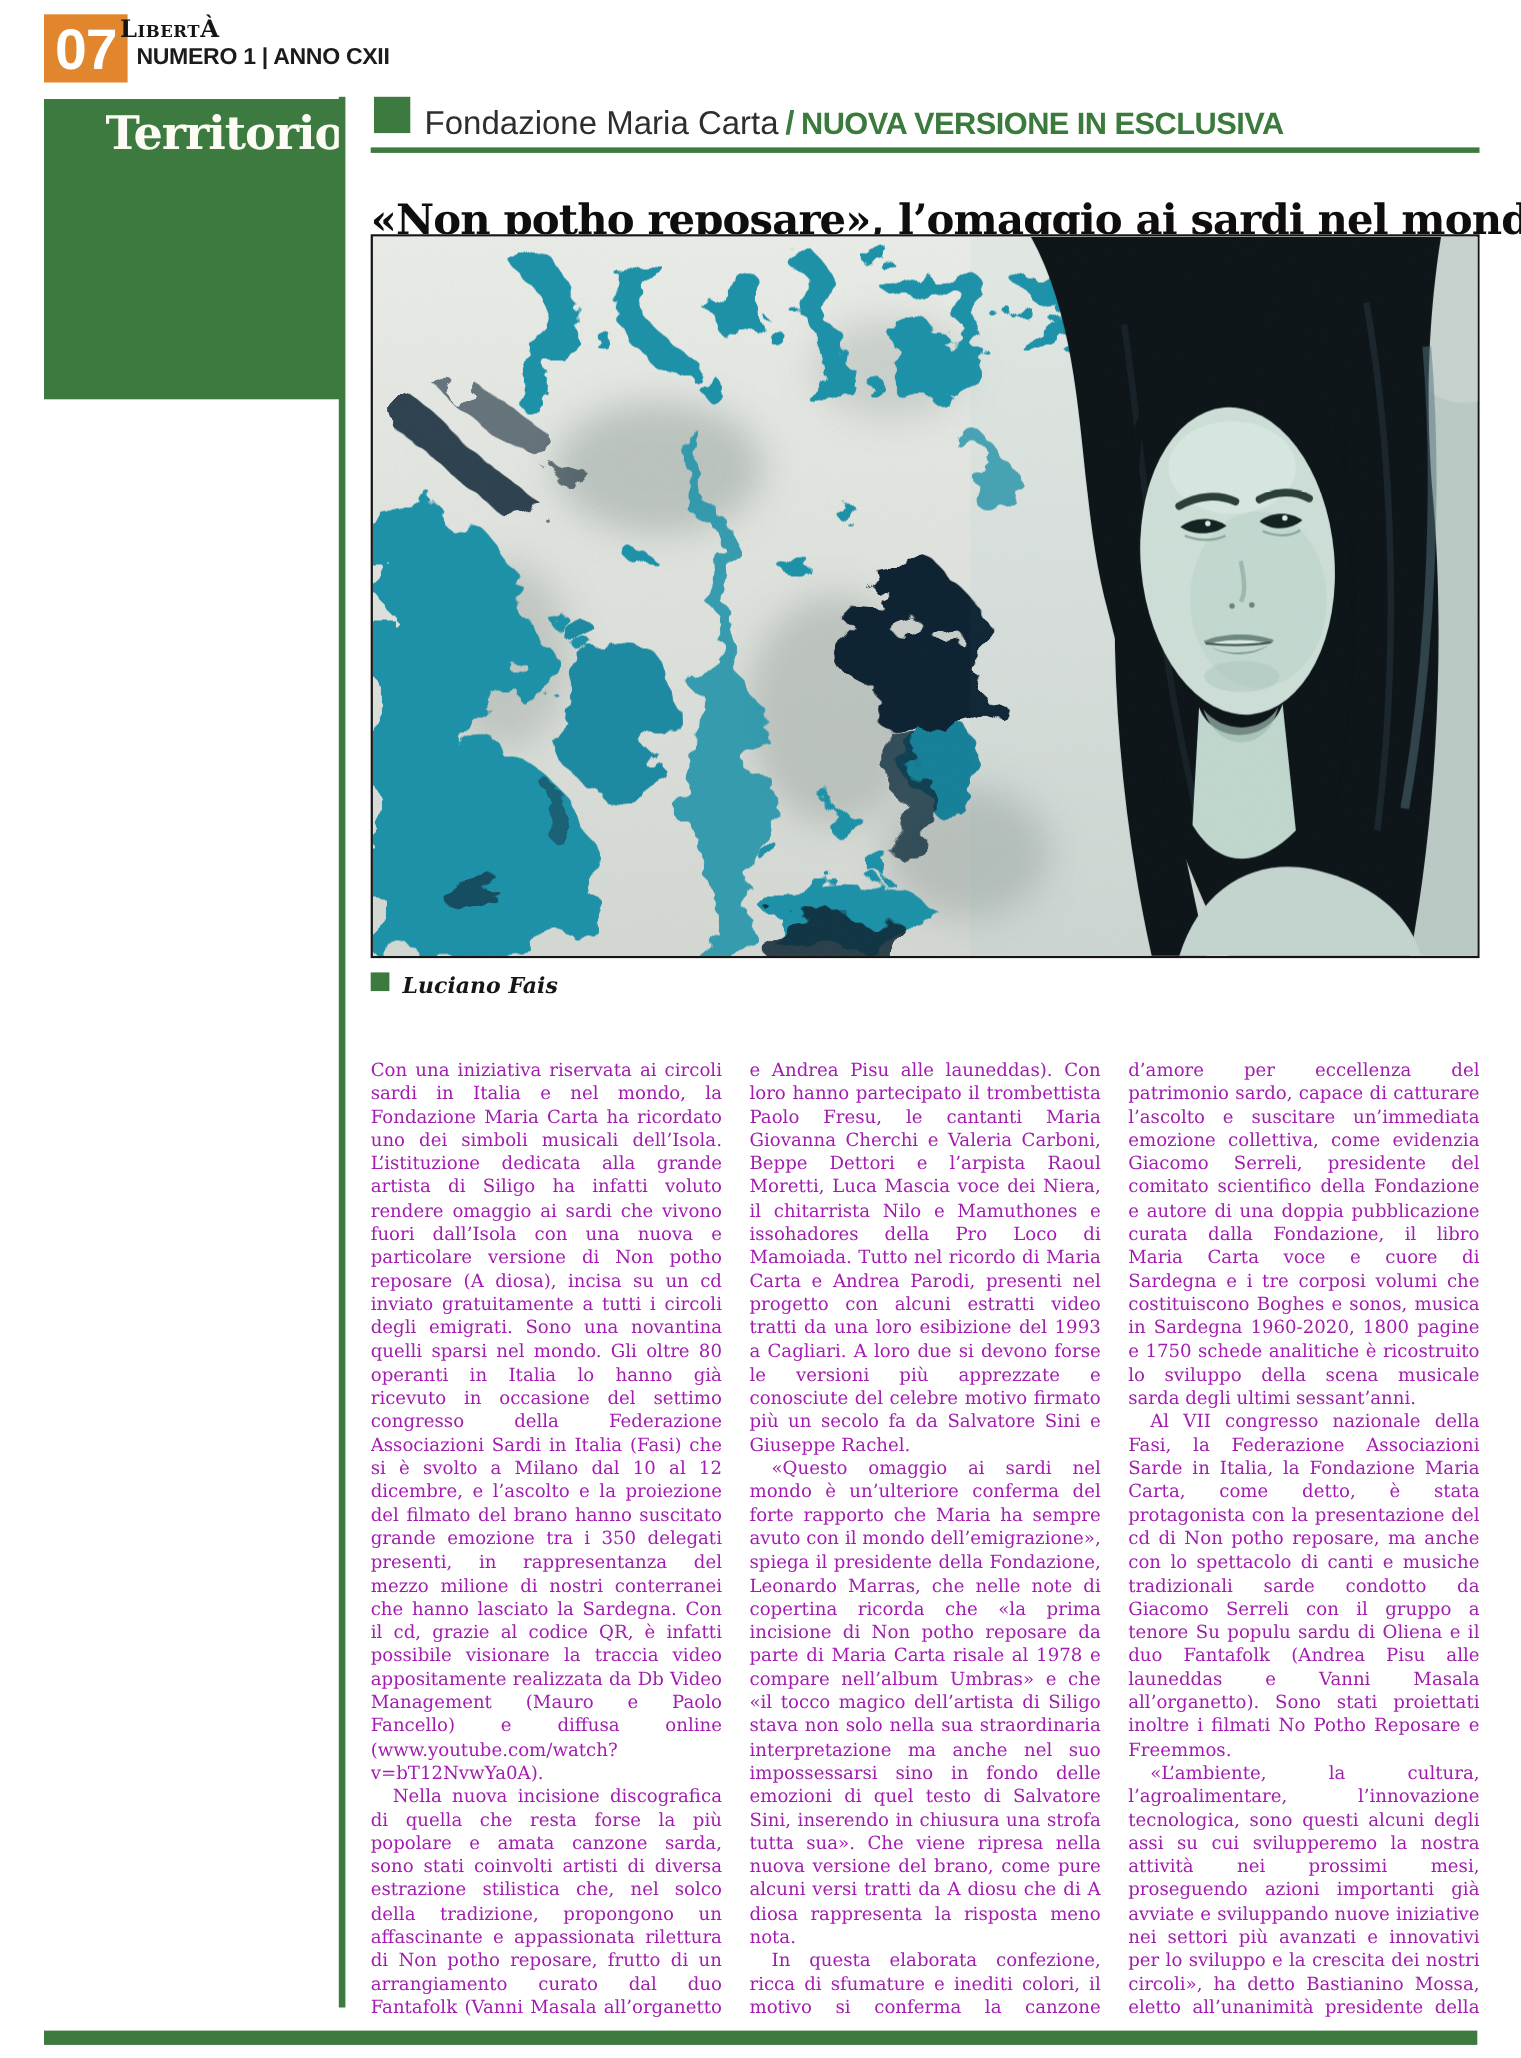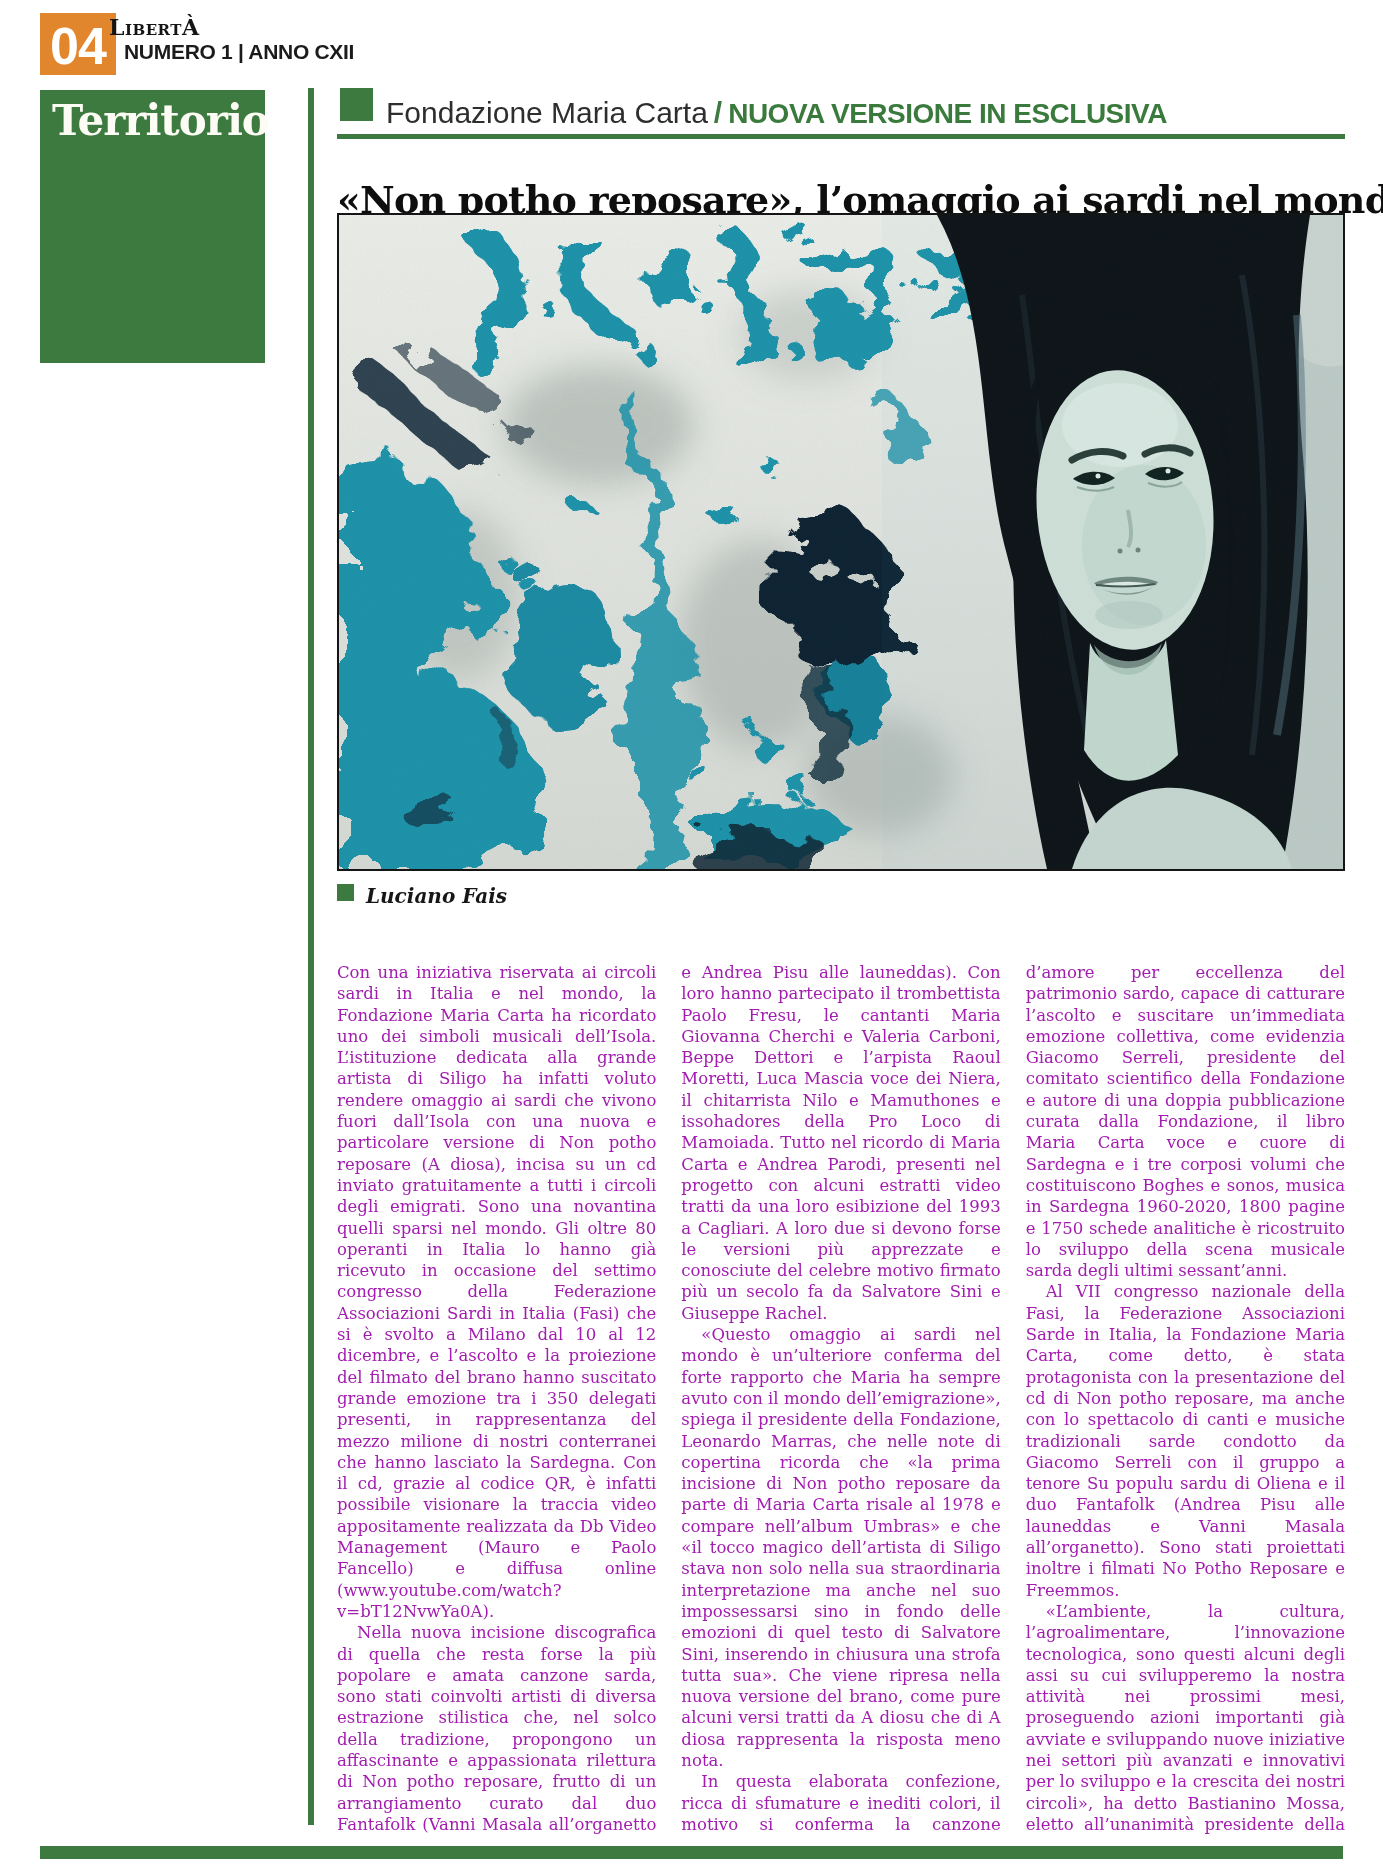--- a/index.html
+++ b/index.html
@@ -23,20 +23,21 @@
   }
   .issue-line{
     position:absolute;left:124px;top:40px;
     font-family:"Liberation Sans",sans-serif;font-weight:bold;font-size:21px;color:#1b1b1b;
     letter-spacing:-0.3px;
   }
   
   .section-box{
     position:absolute;left:40px;top:90px;width:225px;height:273px;
     background:#3d7a40;
+    padding-left:44px;
   }
   .section-label{
     color:#fcfcf4;font-family:"DejaVu Serif",serif;font-weight:bold;
     font-size:42px;line-height:46px;padding:8px 0 0 12px;display:block;
     letter-spacing:-1px;
   }
   .v-divider{
     position:absolute;left:308px;top:88px;width:6px;height:1737px;background:#3d7a40;
   }
   
@@ -85,21 +86,21 @@
   .article p + p{text-indent:20px;}
   
   .footer-rule{
     position:absolute;left:40px;top:1846px;width:1303px;height:13px;background:#3d7a40;
   }
 </style>
 </head>
 <body>
 
 <div class="pagenum-box">
-  <span>04</span>
+  <span>07</span>
 </div>
 <div class="brand">LibertÀ</div>
 <div class="issue-line">NUMERO 1 | ANNO CXII</div>
 
 <div class="section-box">
   <span class="section-label">Territorio</span>
 </div>
 <div class="v-divider"></div>
 
 <div class="kicker-bullet"></div>

